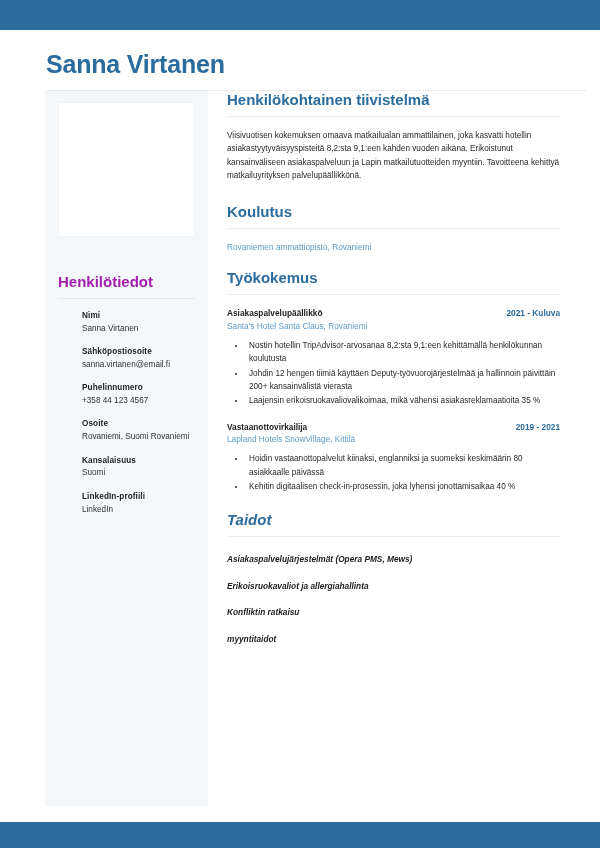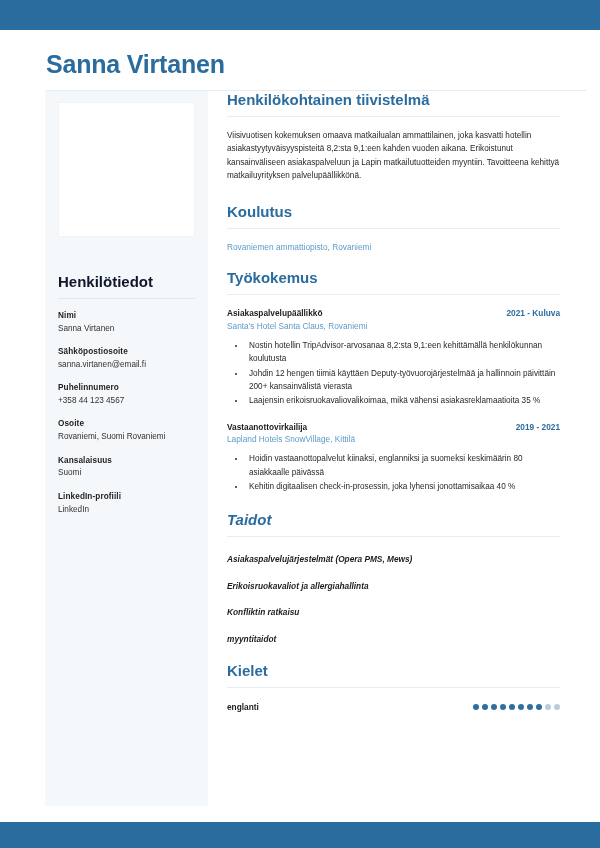--- a/index.html
+++ b/index.html
@@ -51,32 +51,32 @@
     padding: 11px 13px 28px 13px;
     min-height: 715px;
   }
   .photo-box {
     width: 137px; height: 135px;
     background: #ffffff;
     border: 1px solid #f1f4f6;
     margin-bottom: 23px;
   }
   .sb-heading {
-    color: #0f172a;
+    color: #a21caf;
     font-size: 15px;
     font-weight: bold;
     line-height: 1.2;
     padding-bottom: 7px;
     margin-top: 36px;
   }
   .sb-rule {
     border-top: 1px solid #e2e8ec;
     margin-bottom: 11px;
   }
-  .field { margin-bottom: 11px; }
+  .field { margin-bottom: 11px; margin-left: 24px; }
   .field-label {
     font-size: 8.2px;
     font-weight: bold;
     color: #1d1d1d;
     line-height: 1.45;
     letter-spacing: 0.1px;
   }
   .field-value {
     font-size: 8.2px;
     color: #303030;
@@ -268,38 +268,19 @@
           <div class="sec-heading">Taidot</div>
           <div class="sec-rule"></div>
           <div style="padding-top:4px;">
             <div class="skill">Asiakaspalvelujärjestelmät (Opera PMS, Mews)</div>
             <div class="skill">Erikoisruokavaliot ja allergiahallinta</div>
             <div class="skill">Konfliktin ratkaisu</div>
             <div class="skill">myyntitaidot</div>
           </div>
         </div>
 
-        <div class="section" style="margin-top:17px;">
-          <div class="sec-heading">Kielet</div>
-          <div class="sec-rule"></div>
-          <div class="lang-row">
-            <div class="lang-name">englanti</div>
-            <div class="dots" id="lang-dots-0">
-                <span class="dot on"></span>
-                <span class="dot on"></span>
-                <span class="dot on"></span>
-                <span class="dot on"></span>
-                <span class="dot on"></span>
-                <span class="dot on"></span>
-                <span class="dot on"></span>
-                <span class="dot on"></span>
-                <span class="dot off"></span>
-                <span class="dot off"></span>
-              </div>
-          </div>
-        </div>
 
       </div>
     </div>
   </div>
 
   <div class="bar-bottom"></div>
 </div>
 
 </body></html>

